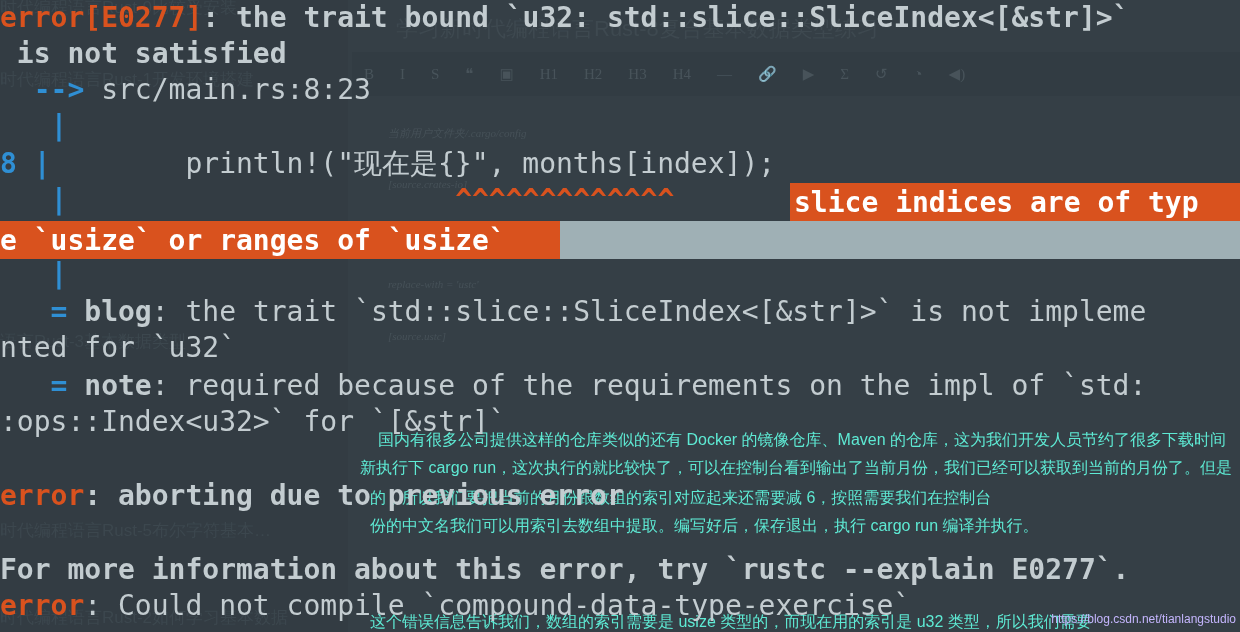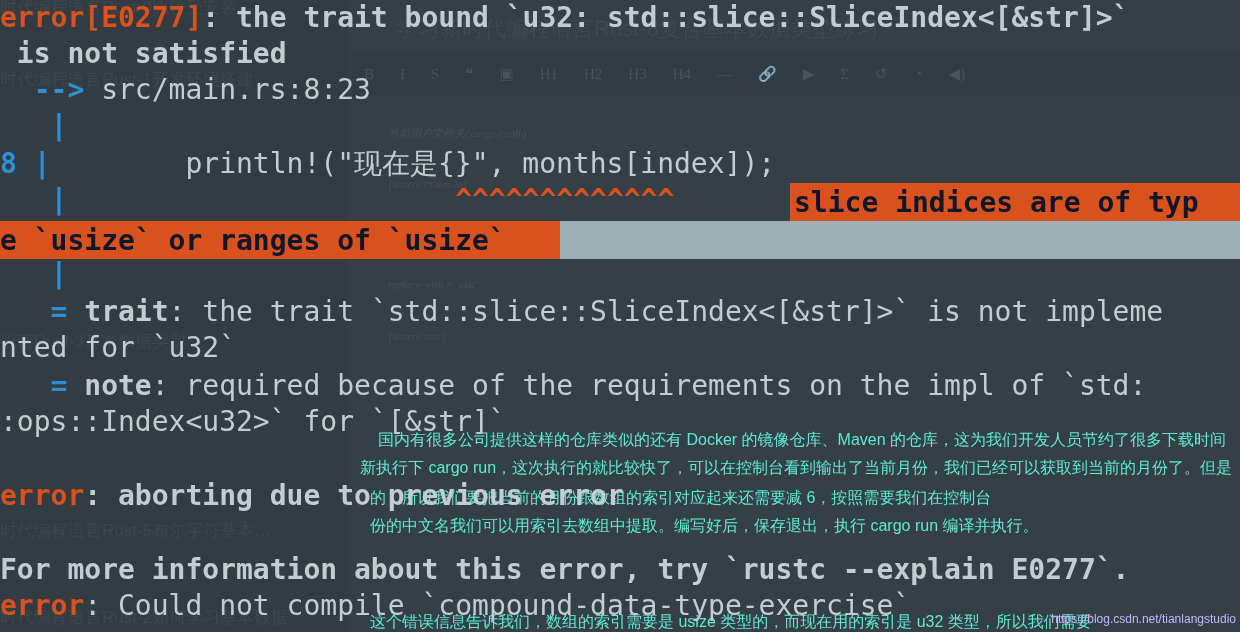--- a/index.html
+++ b/index.html
@@ -108,21 +108,21 @@
   .err   { color: #d9521e; font-weight: bold; }
   .bold  { font-weight: bold; }
   .blue  { color: #2f8fd4; font-weight: bold; }
   .carets{ color: #d9521e; font-weight: bold; }
 
   
   .sel-hl {
     position: absolute;
     z-index: 3;
     background: #d9521e;
-    color: #0f172a;
+    color: #ffffff;
     font-family: "DejaVu Sans Mono", "Liberation Mono", monospace;
     font-size: 28px;
     line-height: 36px;
     font-weight: bold;
     white-space: pre;
     padding: 2px 0 2px 4px;
     box-sizing: border-box;
   }
   .sel-blank {
     position: absolute;
@@ -189,21 +189,21 @@
   </div>
 
   <div class="term-layer">
     <div class="tline" style="top:0px"><span class="err">error[E0277]</span><span class="bold">: the trait bound `u32: std::slice::SliceIndex&lt;[&amp;str]&gt;`</span></div>
     <div class="tline" style="top:36px"><span class="bold"> is not satisfied</span></div>
     <div class="tline" style="top:72px"><span>  </span><span class="blue">--&gt;</span><span> src/main.rs:8:23</span></div>
     <div class="tline" style="top:108px"><span>   </span><span class="blue">|</span></div>
     <div class="tline" style="top:146px"><span class="blue">8</span><span> </span><span class="blue">|</span><span>        println!("现在是{}", months[index]);</span></div>
     <div class="tline" style="top:182px"><span>   </span><span class="blue">|</span><span class="carets">                       ^^^^^^^^^^^^^</span></div>
     <div class="tline" style="top:256px"><span>   </span><span class="blue">|</span></div>
-    <div class="tline" style="top:294px"><span>   </span><span class="blue">=</span><span> </span><span class="bold">trait</span><span>: the trait `std::slice::SliceIndex&lt;[&amp;str]&gt;` is not impleme</span></div>
+    <div class="tline" style="top:294px"><span>   </span><span class="blue">=</span><span> </span><span class="bold">blog</span><span>: the trait `std::slice::SliceIndex&lt;[&amp;str]&gt;` is not impleme</span></div>
     <div class="tline" style="top:330px"><span>nted for `u32`</span></div>
     <div class="tline" style="top:368px"><span>   </span><span class="blue">=</span><span> </span><span class="bold">note</span><span>: required because of the requirements on the impl of `std:</span></div>
     <div class="tline" style="top:404px"><span>:ops::Index&lt;u32&gt;` for `[&amp;str]`</span></div>
     <div class="tline" style="top:478px"><span class="err">error</span><span class="bold">: aborting due to previous error</span></div>
     <div class="tline" style="top:552px"><span class="bold">For more information about this error, try `rustc --explain E0277`.</span></div>
     <div class="tline" style="top:588px"><span class="err">error</span><span>: Could not compile `compound-data-type-exercise`</span></div>
   </div>
 
   <div class="sel-hl" style="left:790px; top:183px; width:450px; height:38px;">slice indices are of typ</div>
   <div class="sel-hl" style="left:-4px; top:221px; width:564px; height:38px;">e `usize` or ranges of `usize`</div>

